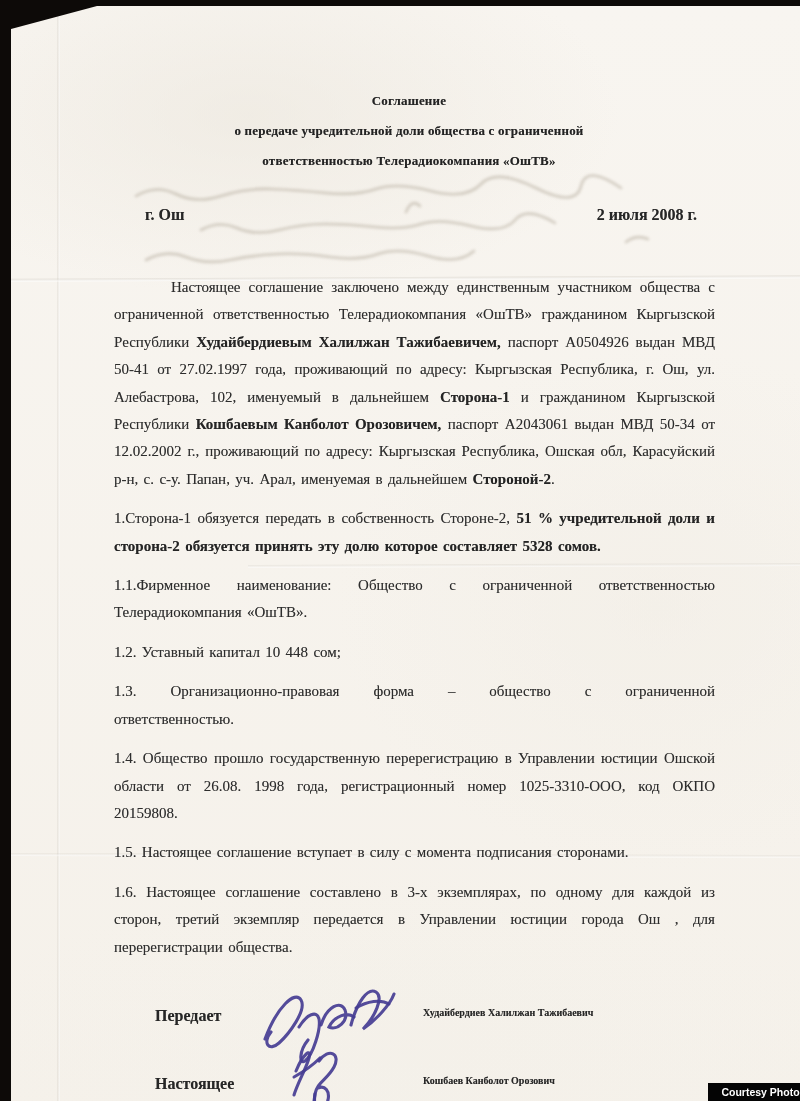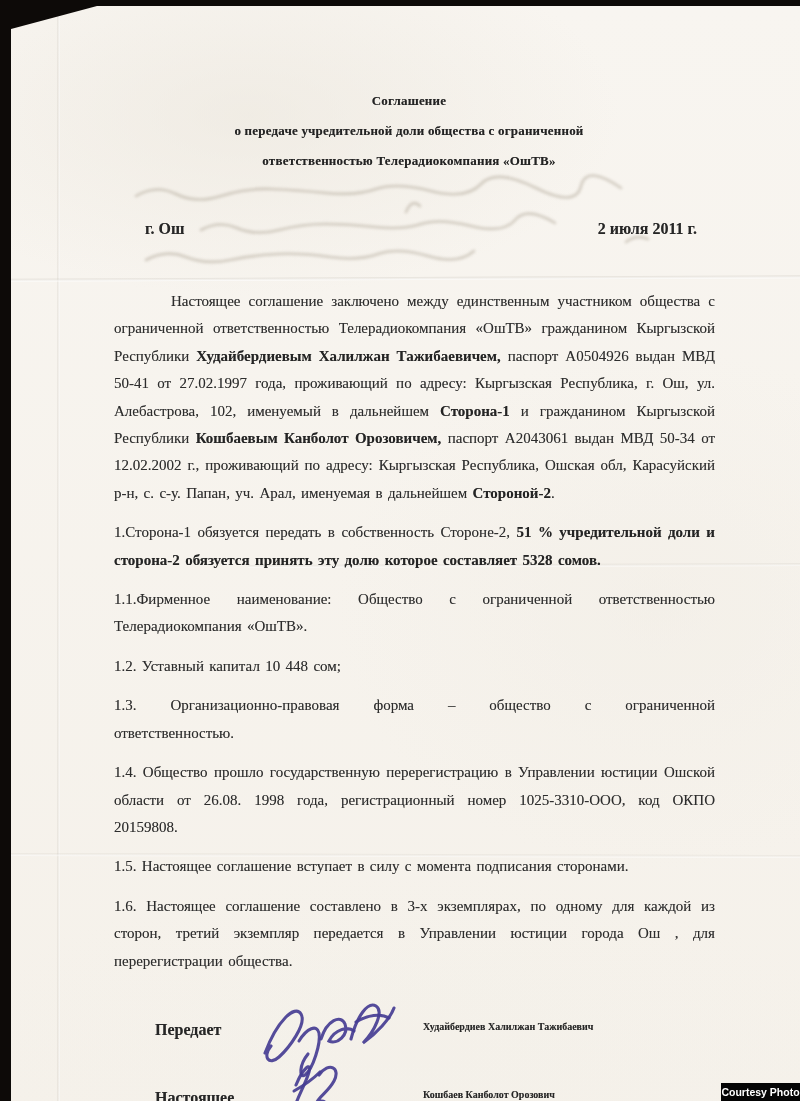--- a/index.html
+++ b/index.html
@@ -44,21 +44,21 @@
     color:#2c2c2c;
   }
   .title{
     text-align:center;font-weight:bold;font-size:13px;line-height:30px;
     color:#232323;letter-spacing:.2px;
     text-shadow:0 0 .5px rgba(40,40,40,.45);
   }
   .placeline{
     display:flex;justify-content:space-between;
     font-weight:bold;font-size:16px;color:#262626;
-    margin:44px 0 0 42px;padding-right:18px;
+    margin:30px 0 0 42px;padding-right:18px;
     text-shadow:0 0 .5px rgba(40,40,40,.4);
   }
   .docbody{
     margin-top:50px;padding-left:11px;
     font-size:15px;line-height:27.4px;
     text-align:justify;word-spacing:1.6px;
     color:#2d2d2d;
     text-shadow:0 0 .5px rgba(40,40,40,.4);
   }
   .docbody p{margin:12px 0 3px;}
@@ -78,21 +78,21 @@
     text-shadow:0 0 .5px rgba(40,40,40,.4);
   }
   .sig-ink{position:absolute;}
   .sig-ink path{fill:none;stroke:#453d92;stroke-width:3.1;stroke-linecap:round;opacity:.92;}
   .sig1{left:152px;top:-14px;}
   .sig2{left:176px;top:50px;}
   .watermark{
     position:absolute;right:0;bottom:0;width:79px;height:18px;
     background:#040404;color:#ffffff;
     font-family:"Liberation Sans", sans-serif;font-weight:bold;
-    font-size:10.5px;line-height:18px;text-align:center;
+    font-size:10.5px;line-height:18px;text-align:center;padding-left:13px;
   }
 </style>
 </head>
 <body>
 
 <div>
   <div class="paper">
     <div class="fold-v"></div>
     <div class="crease c1"></div>
     <div class="crease c2"></div>
@@ -109,21 +109,21 @@
     <div class="content">
 
       <div class="title">
         <div>Соглашение</div>
         <div>о передаче  учредительной доли   общества с ограниченной</div>
         <div>ответственностью  Телерадиокомпания «ОшТВ»</div>
       </div>
 
       <div class="placeline">
         <span>г. Ош</span>
-        <span>2 июля 2011 г.</span>
+        <span>2 июля 2008 г.</span>
       </div>
 
       <div class="docbody">
 
         <p class="preamble"><span>Настоящее соглашение заключено между единственным участником общества с ограниченной ответственностью Телерадиокомпания «ОшТВ» гражданином Кыргызской Республики </span><b>Худайбердиевым Халилжан Тажибаевичем,</b><span> паспорт А0504926 выдан МВД 50-41 от 27.02.1997 года, проживающий по адресу: Кыргызская Республика, г. Ош, ул. Алебастрова, 102, именуемый в дальнейшем </span><b>Сторона-1</b><span> и гражданином Кыргызской Республики </span><b>Кошбаевым Канболот Орозовичем,</b><span> паспорт А2043061 выдан МВД 50-34 от 12.02.2002 г., проживающий по адресу: Кыргызская Республика, Ошская обл, Карасуйский р-н, с. с-у. Папан, уч. Арал, именуемая в дальнейшем </span><b>Стороной-2</b><span>.</span></p>
 
         <p><span>1.Сторона-1 обязуется передать в собственность Стороне-2, </span><b>51 % учредительной доли и сторона-2 обязуется принять эту долю которое составляет 5328 сомов.</b></p>
 
         <p>1.1.Фирменное наименование: Общество с ограниченной ответственностью Телерадиокомпания «ОшТВ».</p>
         <p>1.2. Уставный капитал 10 448 сом;</p>

